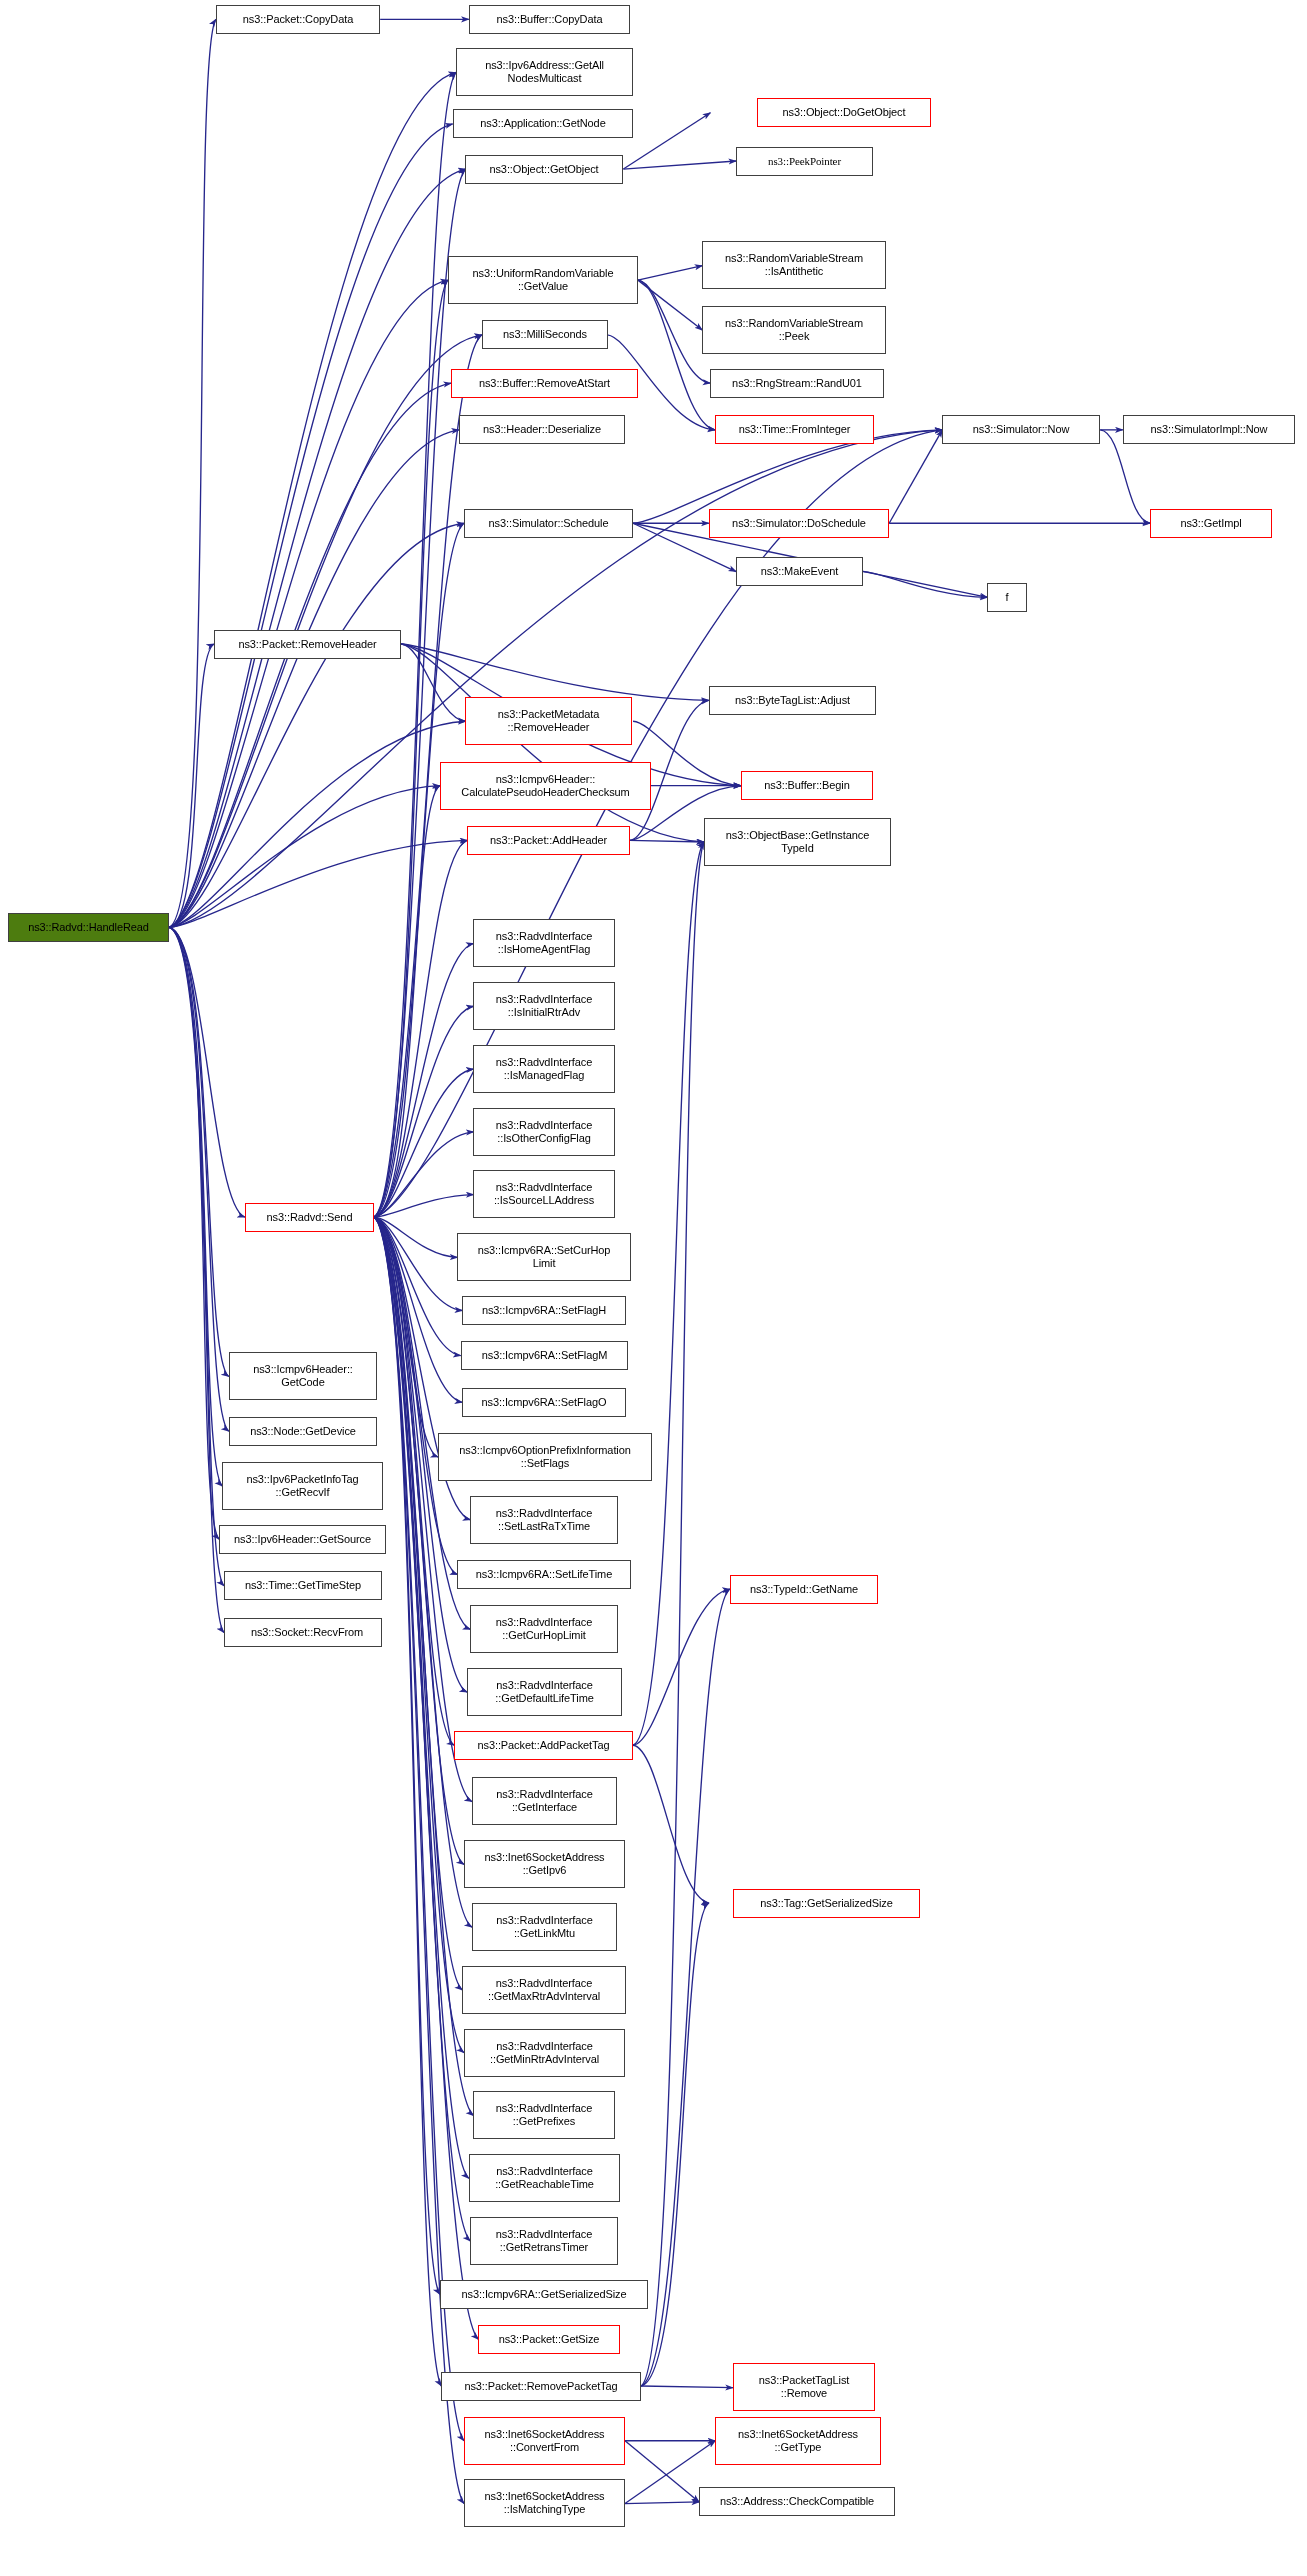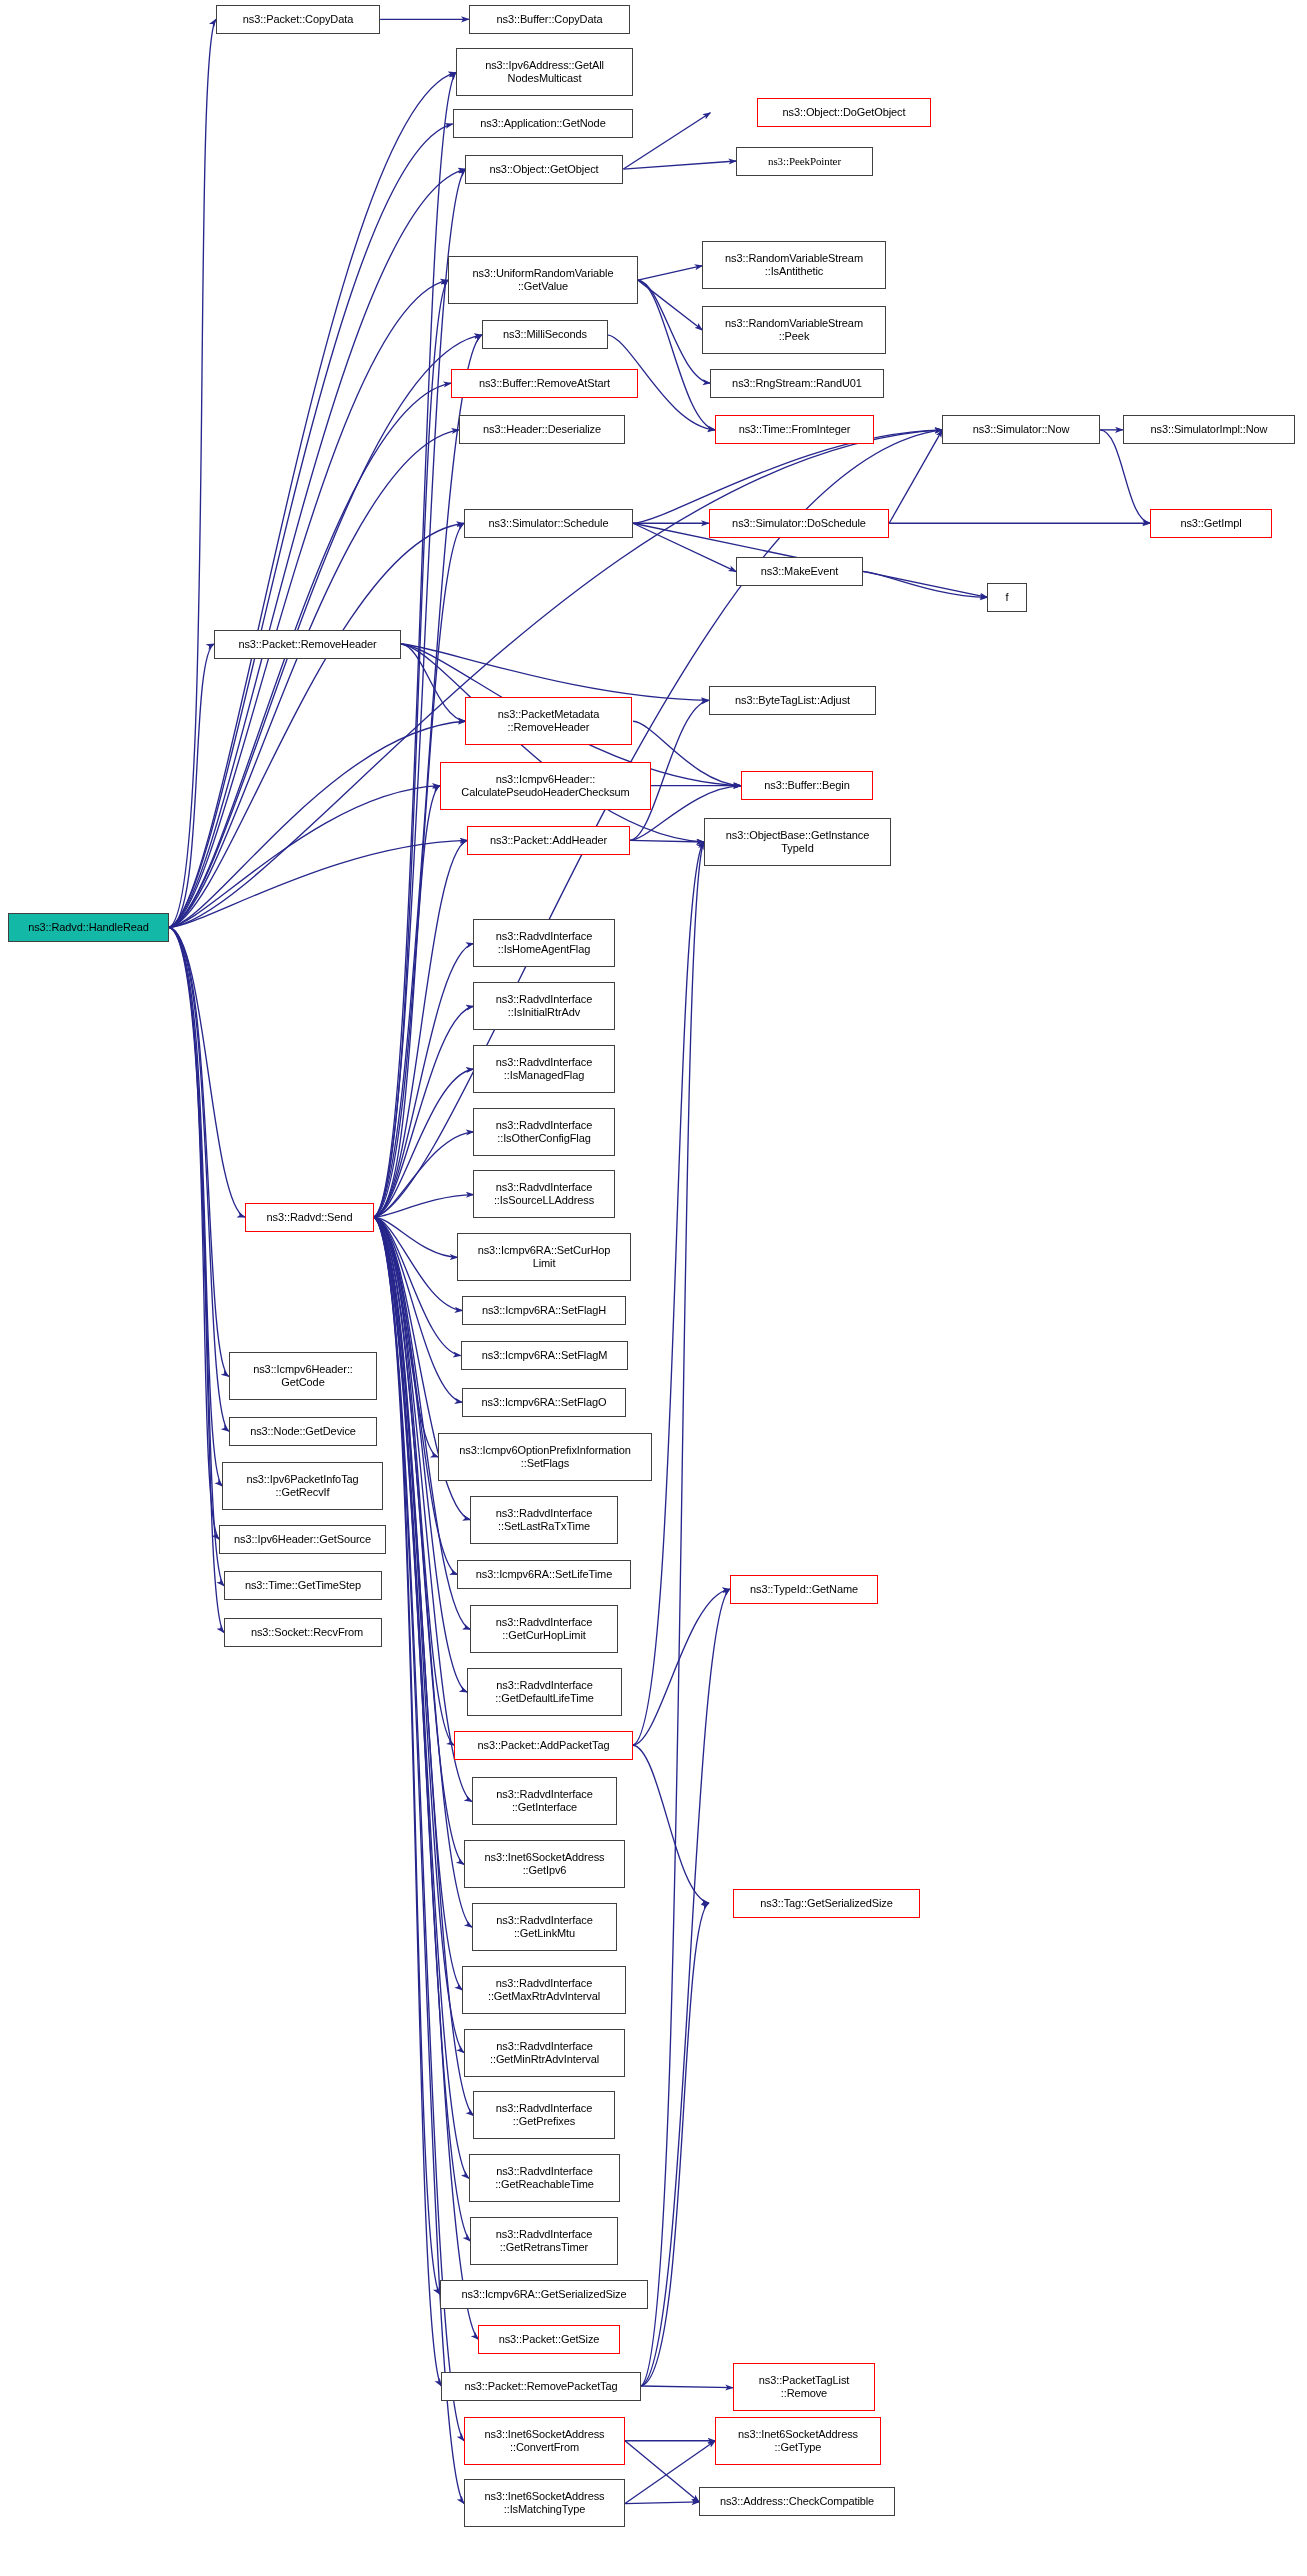--- a/index.html
+++ b/index.html
@@ -36,21 +36,21 @@
     line-height: 1.18;
     letter-spacing: -0.1px;
     padding: 1px 2.9px;
     white-space: pre-line;
     z-index: 5;
   }
   .node.red {
     border-color: #ff0000;
   }
   .node.root {
-    background: #14b8a6;
+    background: #4d7c0f;
     border-color: #404040;
   }
 </style>
 </head>
 <body>
 
 <div id="canvas">
   <svg id="edges" viewBox="0 0 1360 2679" preserveAspectRatio="none">
     <defs>
       <marker id="arrow" markerWidth="9" markerHeight="9" refX="8" refY="3.2" orient="auto" markerUnits="userSpaceOnUse">

